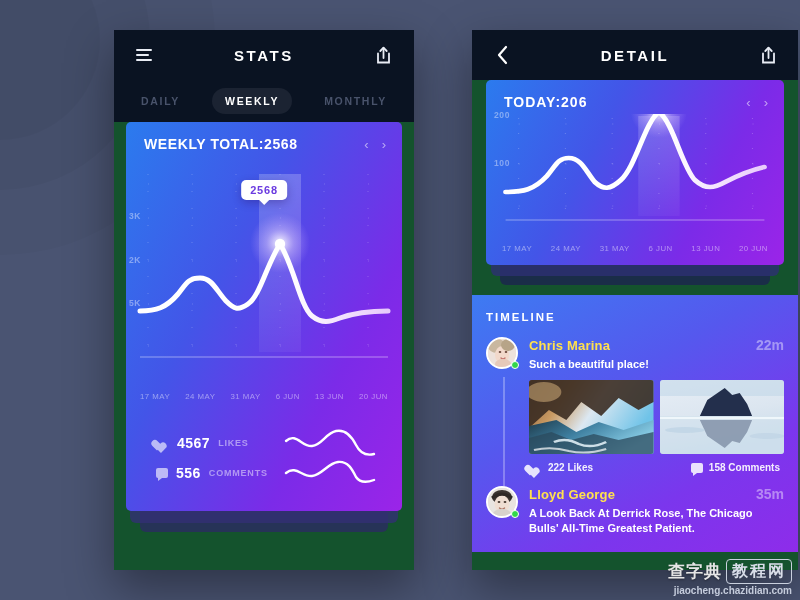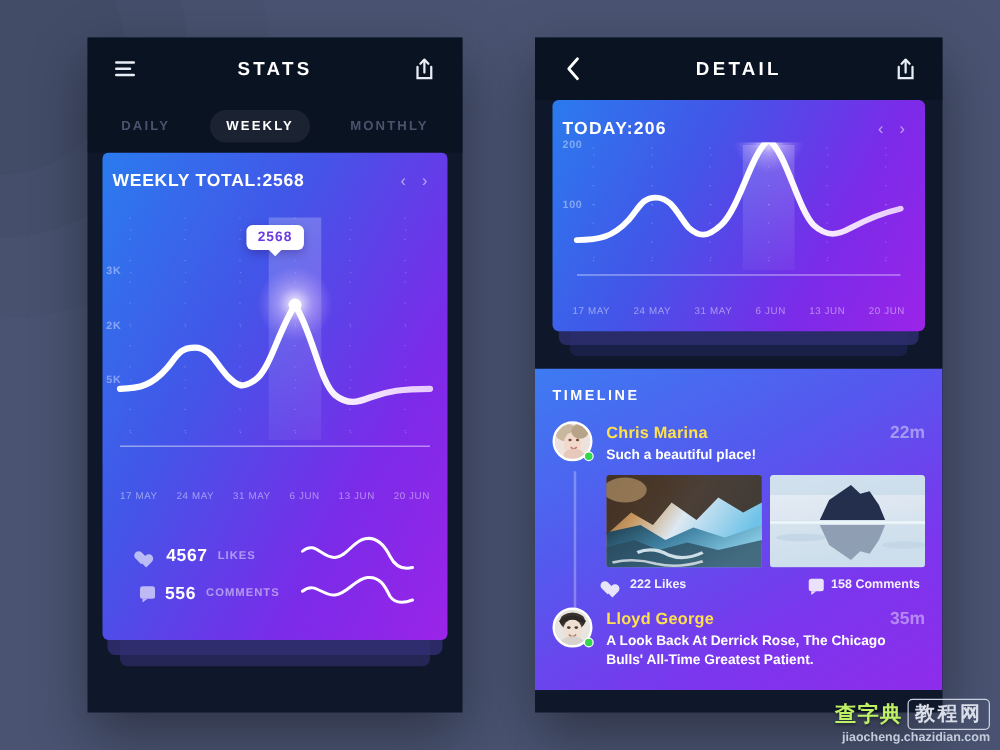--- a/index.html
+++ b/index.html
@@ -19,23 +19,24 @@
     border: 1px solid rgba(255,255,255,0.035);
     pointer-events: none;
   }
   .bg-arc.a1 { width: 300px; height: 300px; left: -150px; top: -110px; background: rgba(0,0,0,0.035); border: none; }
   .bg-arc.a2 { width: 200px; height: 200px; left: -100px; top: -60px; background: rgba(0,0,0,0.03); border: none; }
   .bg-arc.a3 { width: 430px; height: 430px; left: -215px; top: -175px; background: rgba(0,0,0,0.022); border: none; }
 
   
   .phone {
     position: absolute;
-    background: #0f172a;
+    background: #14532d;
     overflow: hidden;
     box-shadow: 0 18px 44px rgba(0,0,0,0.38);
+    margin-left: 44px;
   }
   .phone-left  { left: 70px; top: 30px; width: 300px; height: 540px; }
   .phone-right { left: 428px; top: 30px; width: 326px; height: 540px; }
 
   
   .navbar {
     height: 50px;
     display: flex;
     align-items: center;
     justify-content: space-between;
@@ -103,21 +104,21 @@
   .chart-card {
     position: relative;
     border-radius: 5px;
     overflow: hidden;
     background: linear-gradient(118deg, #2B7BEE 0%, #4355E8 36%, #7B2BE8 72%, #9B24E8 100%);
   }
   .chart-card .card-head {
     display: flex;
     align-items: center;
     justify-content: space-between;
-    padding: 14px 16px 4px 8px;
+    padding: 14px 16px 4px 18px;
   }
   .card-title {
     color: #FFFFFF;
     font-weight: bold;
     letter-spacing: .6px;
   }
   .arrows { display: flex; gap: 13px; }
   .arrows span {
     color: rgba(255,255,255,0.55);
     font-size: 13px;
@@ -243,21 +244,21 @@
   .meta-item span { color: #FFFFFF; font-size: 10px; font-weight: bold; opacity: .92; }
 
   
   .watermark {
     position: absolute; right: 8px; bottom: 4px;
     display: flex; flex-direction: column; align-items: flex-end;
     pointer-events: none;
   }
   .wm-top { display: flex; align-items: center; gap: 4px; }
   .wm-cn {
-    color: #bef264; font-size: 17px; font-weight: bold;
+    color: #e5e5e5; font-size: 17px; font-weight: bold;
     font-family: "DejaVu Sans", sans-serif; letter-spacing: 1px;
     text-shadow: 0 1px 2px rgba(0,0,0,.35);
   }
   .wm-box {
     border: 1.5px solid #C9D0DE; border-radius: 4px;
     padding: 1px 5px; color: #D9DEE9; font-size: 16px; font-weight: bold;
     font-family: "DejaVu Sans", sans-serif; letter-spacing: 2px;
   }
   .wm-url {
     color: #C5CCDC; font-size: 10px; font-weight: bold; margin-top: 1px;

